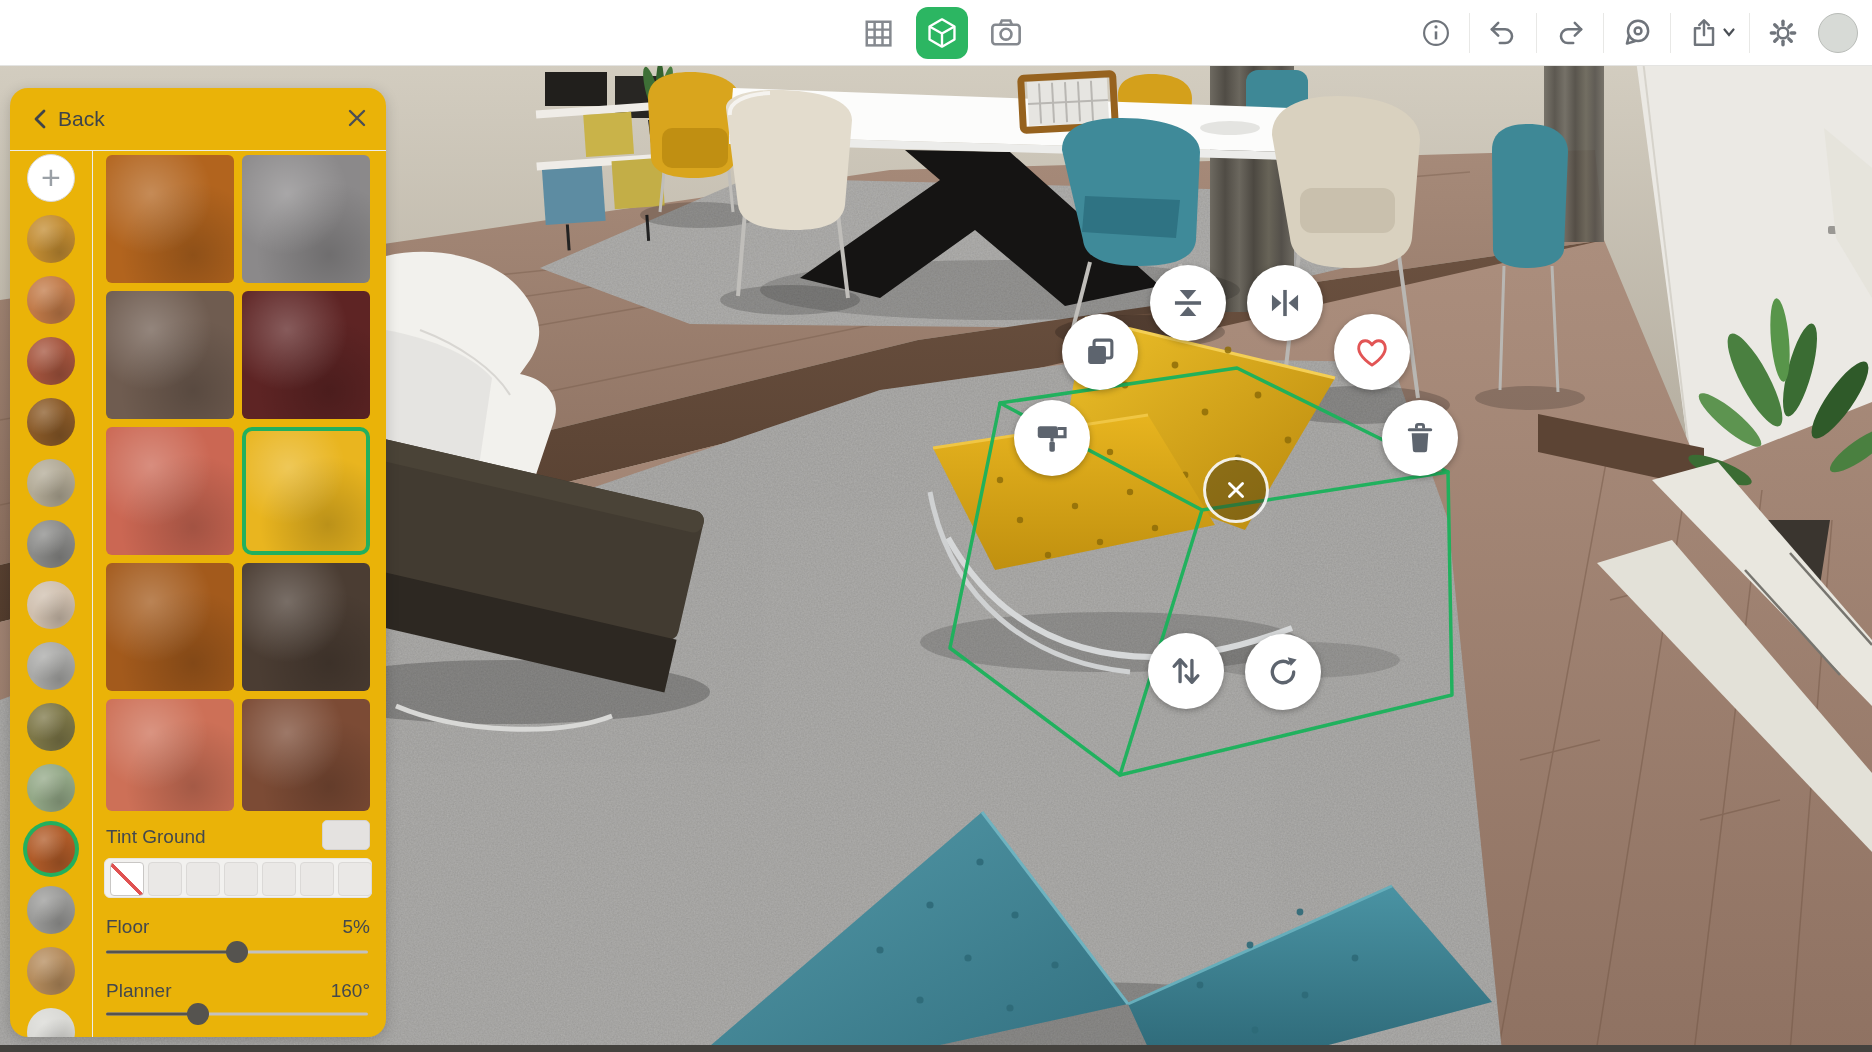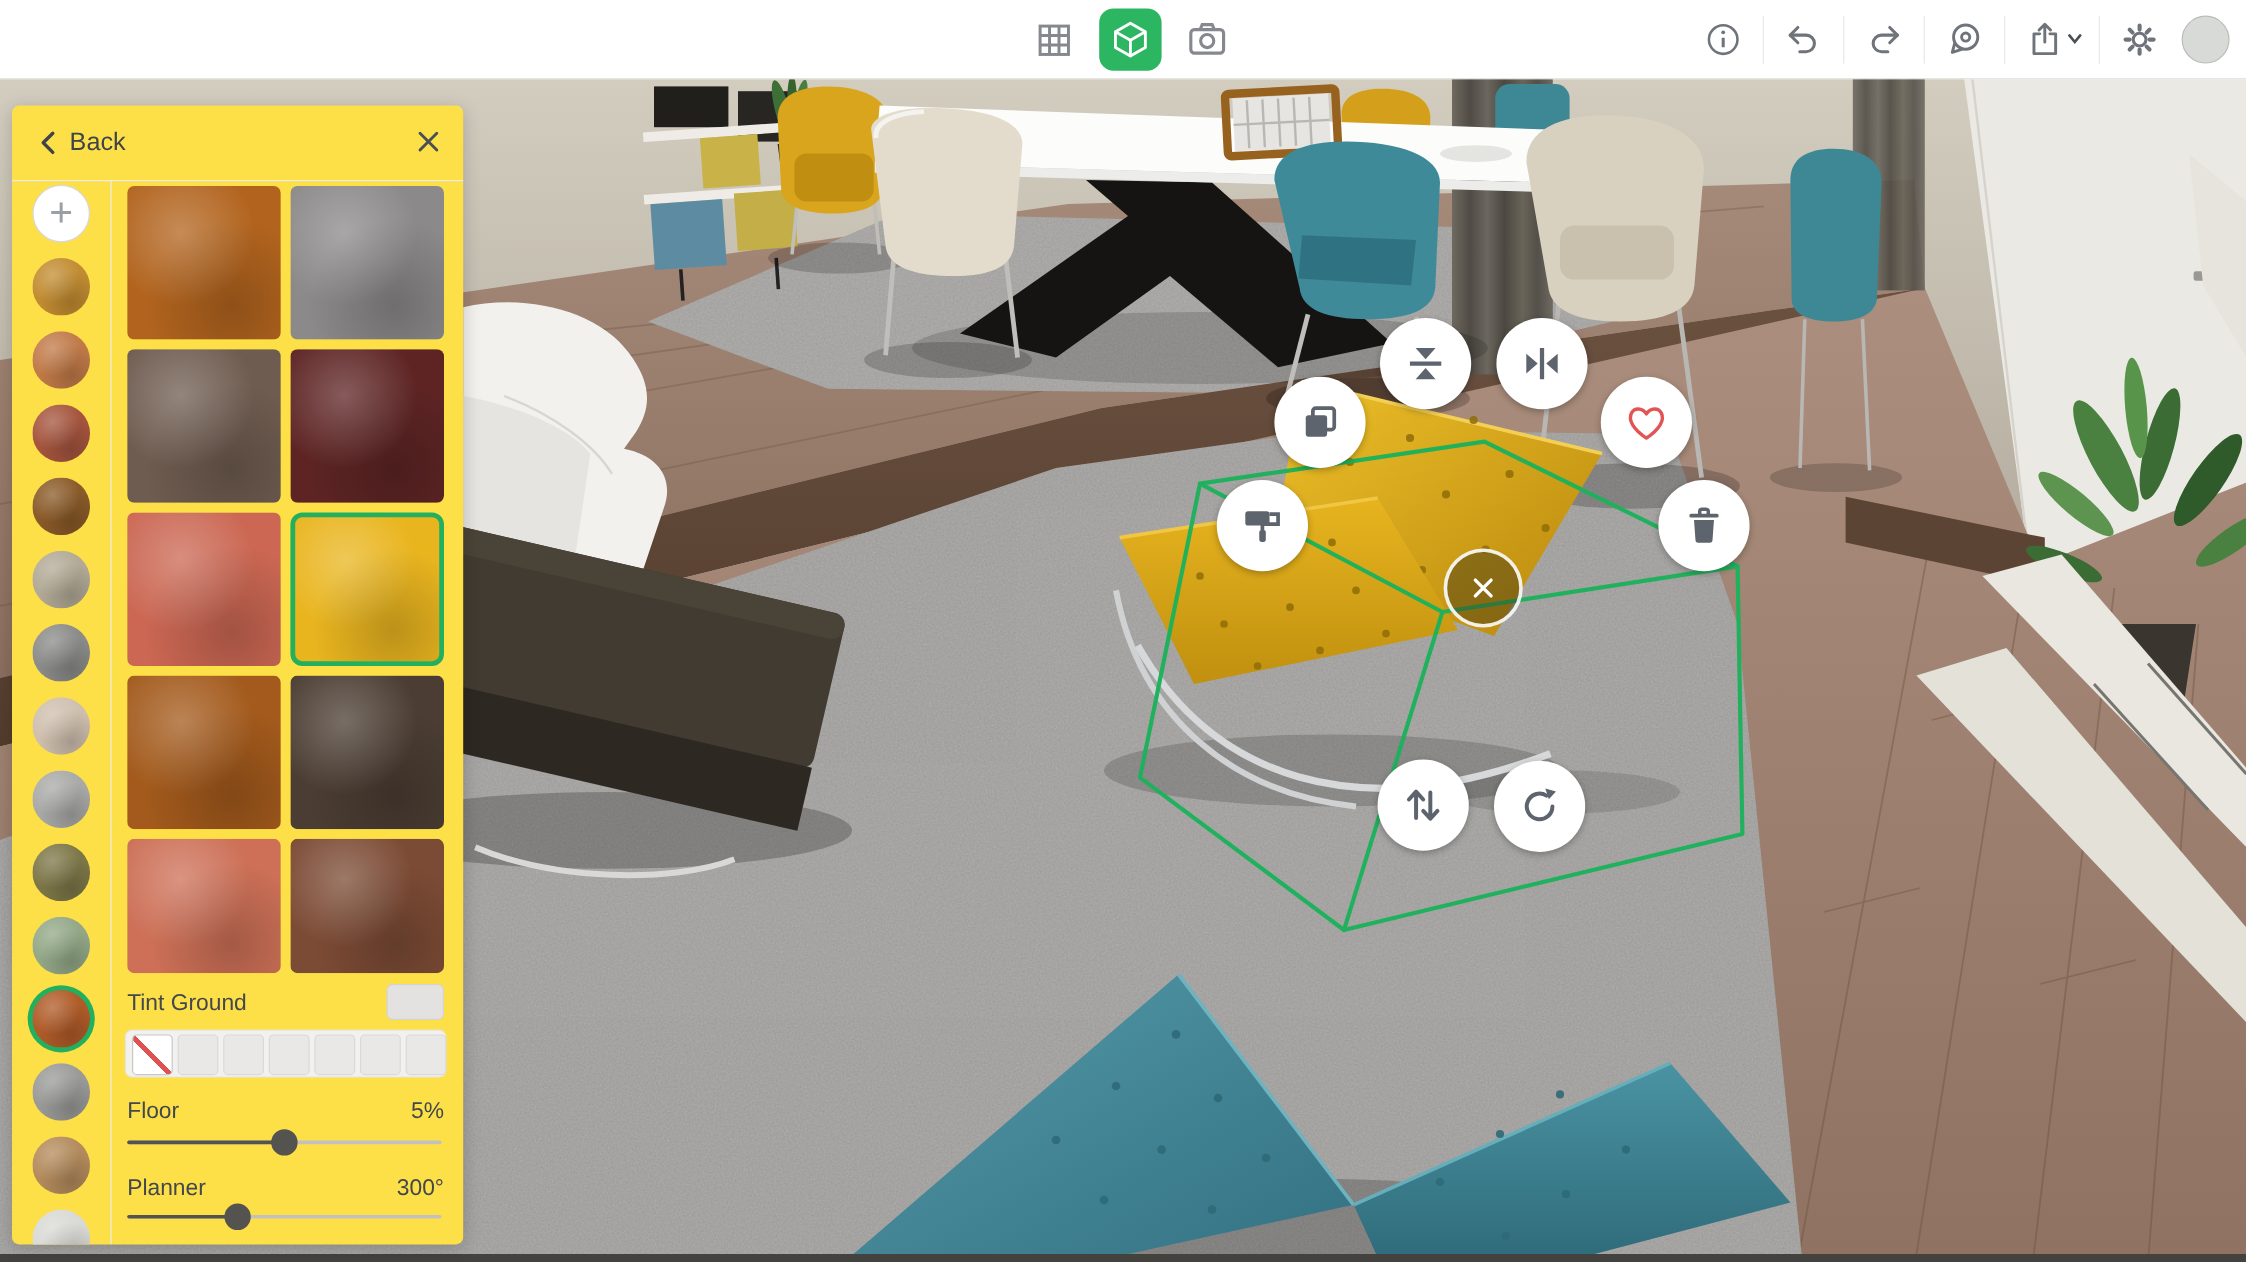--- a/index.html
+++ b/index.html
@@ -41,21 +41,21 @@
   .scene{position:absolute;left:0;top:0;z-index:0;}
 
   
   .act-btn{position:absolute;width:76px;height:76px;border-radius:50%;background:#fff;z-index:10;
            display:flex;align-items:center;justify-content:center;border:none;cursor:pointer;
            box-shadow:0 2px 6px rgba(0,0,0,.28);}
   .act-btn.close{width:66px;height:66px;background:rgba(62,54,22,.45);
            border:3px solid rgba(255,255,255,.9);box-shadow:none;}
 
   
-  .panel{position:absolute;left:10px;top:88px;width:376px;height:949px;background:#fde047;border-radius:6px;
+  .panel{position:absolute;left:10px;top:88px;width:376px;height:949px;background:#eab308;border-radius:18px;
          box-shadow:0 3px 14px rgba(0,0,0,.18);z-index:20;overflow:hidden;}
   .panel-header{position:absolute;left:0;top:0;width:100%;height:62px;border-bottom:1px solid #ececea;
                 display:flex;align-items:center;}
   .back-btn{display:flex;align-items:center;margin-left:22px;background:none;border:none;cursor:pointer;padding:0;}
   .back-label{font-size:21px;color:#3f444a;font-weight:500;margin-left:10px;}
   .panel-close{position:absolute;right:18px;top:17px;width:28px;height:28px;background:none;border:none;cursor:pointer;}
   .tex-column{position:absolute;left:0;top:62px;width:83px;height:887px;border-right:1px solid #ececea;
               display:flex;flex-direction:column;align-items:center;padding-top:4px;gap:13px;box-sizing:border-box;}
   .cswatch{width:48px;height:48px;border-radius:50%;flex:0 0 auto;}
   .cswatch.sel{box-shadow:0 0 0 4px #22b05e;}
@@ -611,21 +611,21 @@
 
   <span class="p-label" style="top:828px">Floor</span>
   <span class="p-value" style="top:828px">5%</span>
   <div class="slider" style="top: 853px; --pos: 50%;">
     <div class="track"></div>
     <div class="fill"></div>
     <div class="handle"></div>
   </div>
 
   <span class="p-label" style="top:892px">Planner</span>
-  <span class="p-value" style="top:892px">300°</span>
+  <span class="p-value" style="top:892px">160°</span>
   <div class="slider" style="top: 915px; --pos: 35%;">
     <div class="track"></div>
     <div class="fill"></div>
     <div class="handle"></div>
   </div>
 </aside>
 
 <div class="bottom-strip"></div>
 
 </body></html>

